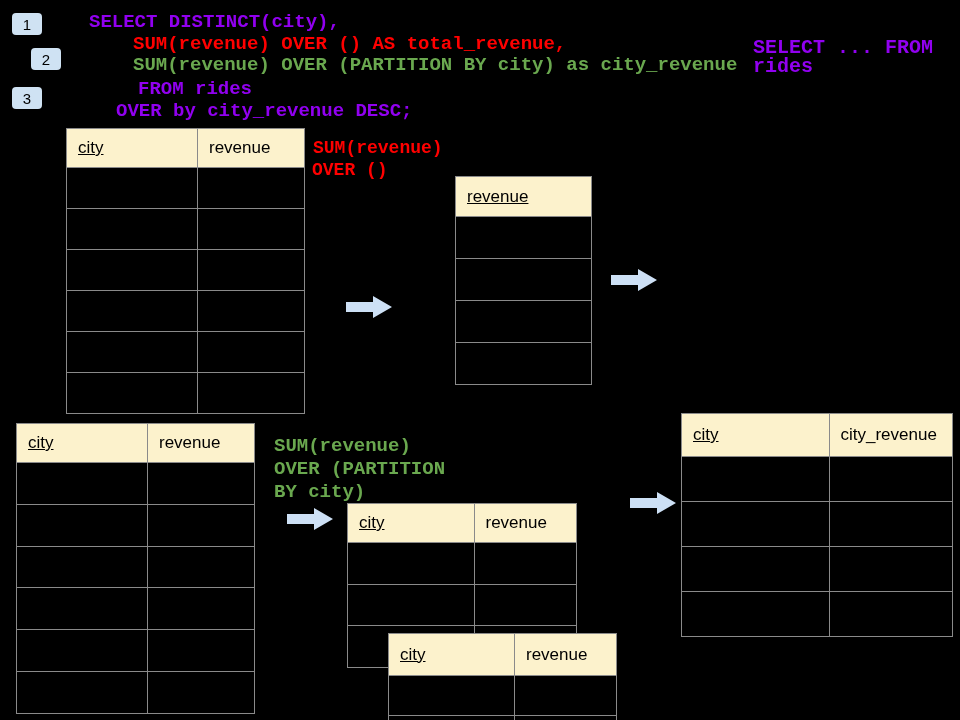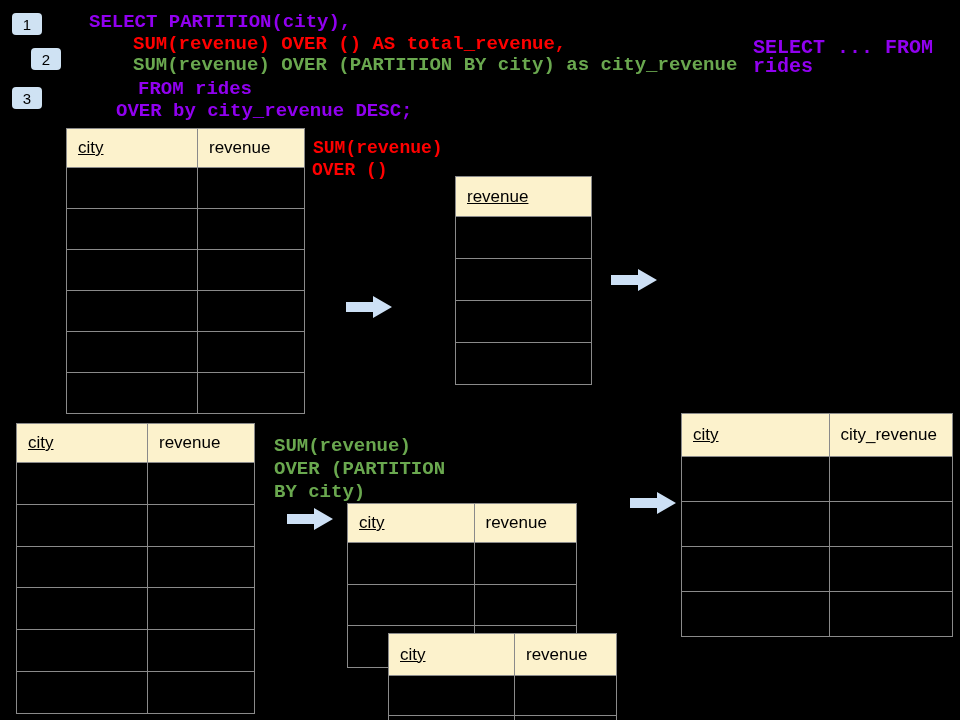--- a/index.html
+++ b/index.html
@@ -50,21 +50,21 @@
   .arrow{position:absolute;width:47px;height:24px;}
   .arrow path{fill:var(--arrow,#cde0f5);}
 </style>
 </head>
 <body>
 
 <div class="badge" style="left:12px;top:13px;">1</div>
 <div class="badge" style="left:31px;top:48px;">2</div>
 <div class="badge" style="left:12px;top:87px;">3</div>
 
-<div class="code-line" style="left: 89px; top: 12px; color: rgb(145, 0, 240);">SELECT PARTITION(city),</div>
+<div class="code-line" style="left: 89px; top: 12px; color: rgb(145, 0, 240);">SELECT DISTINCT(city),</div>
 <div class="code-line" style="left: 133px; top: 34px; color: rgb(255, 0, 0);">SUM(revenue) OVER () AS total_revenue,</div>
 <div class="code-line" style="left: 133px; top: 55px; color: rgb(106, 168, 79);">SUM(revenue) OVER (PARTITION BY city) as city_revenue</div>
 <div class="code-line" style="left: 110px; top: 79px; color: rgb(145, 0, 240); margin-left: 28px;">FROM rides</div>
 <div class="code-line" style="left: 116px; top: 101px; color: rgb(145, 0, 240);">OVER by city_revenue DESC;</div>
 
 <div class="code-line code-small" style="left: 753px; top: 37px; color: rgb(145, 0, 240);">SELECT ... FROM</div>
 <div class="code-line code-small" style="left: 753px; top: 56px; color: rgb(145, 0, 240);">rides</div>
 
 <div class="code-line code-label" style="left: 313px; top: 139px; color: rgb(255, 0, 0);">SUM(revenue)</div>
 <div class="code-line code-label" style="left: 312px; top: 161px; color: rgb(255, 0, 0);">OVER ()</div>

